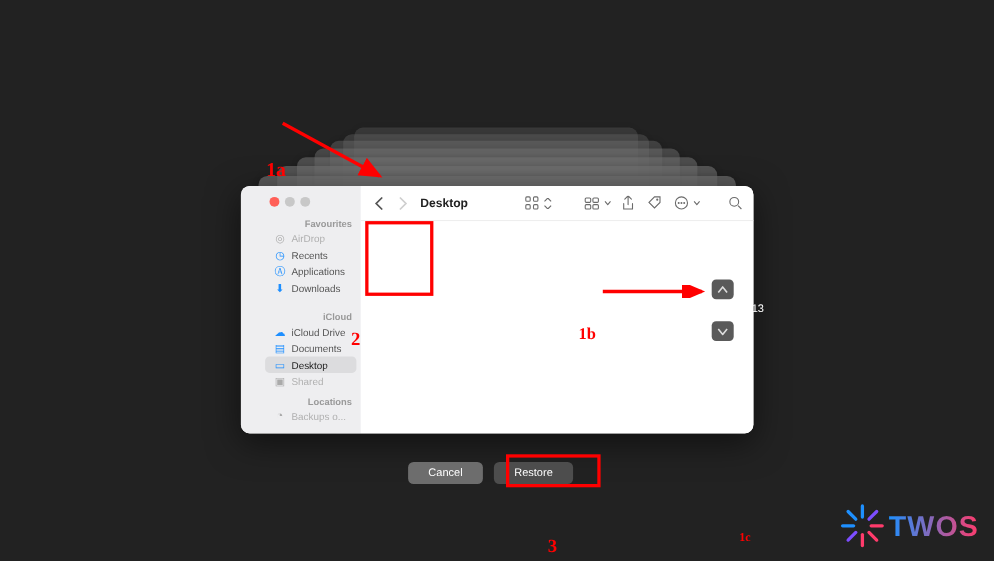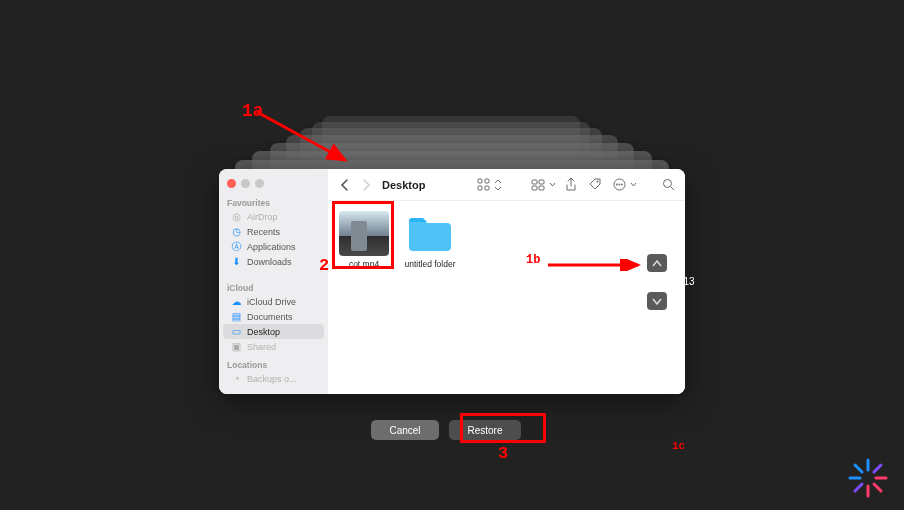--- a/index.html
+++ b/index.html
@@ -13,22 +13,22 @@
       box-shadow:0 0 6px rgba(0,0,0,.25);
     }
 
     
     .finder {
       position:absolute; left:219px; top:169px; width:466px; height:225px;
       background:#fff; border-radius:8px; box-shadow:0 8px 30px rgba(0,0,0,.5);
       display:flex; overflow:hidden;
     }
     .sidebar {
-      width:109px; background:#eeeef0; padding:6px 0 6px 0; font-size:9px; color:#333;
-      display:flex; flex-direction:column;
+      width:109px; background:#eeeef0; padding:6px 0 6px 18px; font-size:9px; color:#333;
+      display:flex; flex-direction:column;text-align:right;
     }
     .traffic { padding:4px 8px 8px 8px; display:flex; gap:5px; }
     .traffic span { width:9px; height:9px; border-radius:50%; display:block; }
     .tl-close { background:#ff5f57; }
     .tl-min   { background:#c8c8c8; }
     .tl-max   { background:#c8c8c8; }
 
     .side-label { padding:2px 8px 1px 8px; color:#999; font-size:8.5px; font-weight:600; }
     .side-item  { padding:2px 8px 2px 8px; display:flex; align-items:center; gap:5px; color:#555; cursor:default; border-radius:4px; margin:0 4px; }
     .side-item.selected { background:#dcdcde; color:#222; }
@@ -57,21 +57,21 @@
     }
     .thumb { width:50px; height:45px; border-radius:4px; background:#999; position:relative; overflow:hidden;}
     .thumb.video { background:linear-gradient(180deg,#d8e8f0 0%, #708090 55%, #2d2d2d 55%, #4a4a4a 100%); }
     .thumb.video::after{ content:''; position:absolute; left:12px; top:10px; width:16px; height:30px; background:#7f8a92; border-radius:2px;}
     .thumb.folder { background:none; }
     .folder-svg{ width:50px; height:45px; }
     .filename{ font-size:8.5px; color:#222; text-align:center; word-break:break-all; }
 
     
     .anno-box{ position:absolute; border:3px solid #ff0000; pointer-events:none; }
-    .anno-text{ position:absolute; color:#ff0000; font-weight:700; font-family:Liberation Mono, monospace; pointer-events:none; }
+    .anno-text{ position:absolute; color:#ff0000; font-weight:700; font-family:Liberation Serif, serif; pointer-events:none;margin-top:43px; }
 
     
     .bottom-btns{ position:absolute; left:0; right:12px; top:420px; display:flex; justify-content:center; gap:10px; }
     .btn{ width:72px; height:20px; border-radius:5px; font-size:10px; color:#fff; display:flex; align-items:center; justify-content:center; cursor:default;}
     .btn.cancel{ background:#6d6d6d; width:68px;}
     .btn.restore{ background:#4d4d4d; }
 
     
     .tm-ctrl{ position:absolute; width:20px; height:18px; border-radius:4px; background:#5a5a5a; color:#ddd; display:flex; align-items:center; justify-content:center; font-size:11px; cursor:default;}
     .tm-label{ position:absolute; color:#fff; font-size:10px; }
@@ -223,35 +223,20 @@
       </div>
       <div style="width:10px;"></div>
       <div class="tb-ico">
         <svg width="13" height="13" viewBox="0 0 13 13">
             <circle cx="5.5" cy="5.5" r="4" stroke="#6b6b6b" fill="none"></circle>
             <line x1="9" y1="9" x2="12" y2="12" stroke="#6b6b6b"></line>
           </svg>
       </div>
     </div>
 
-    <div class="content">
-      <div class="file">
-        <div class="thumb video"></div>
-        <div class="filename">cot.mp4</div>
-      </div>
-      <div class="file">
-        <div class="thumb folder">
-          <svg class="folder-svg" viewBox="0 0 50 45">
-              <path d="M4 12 q0-4 4-4 h10 l4 4 h20 q4 0 4 4 v20 q0 4-4 4 H8 q-4 0-4-4 z" fill="#4fc3f7"></path>
-              <path d="M4 10 q0-3 3-3 h11 l4 4 h-18 z" fill="#29b6f6"></path>
-            </svg>
-        </div>
-        <div class="filename">untitled folder</div>
-      </div>
-    </div>
   </div>
 </div>
 
 <div class="tm-ctrl" style="left:647px; top:254px;">
   <svg width="10" height="7" viewBox="0 0 10 7">
       <path d="M1 6 L5 1 L9 6" stroke="#ddd" fill="none" stroke-width="1.5"></path>
     </svg>
 </div>
 <div class="tm-label" style="left:638px; top:276px;">Today, 03:13</div>
 <div class="tm-ctrl" style="left:647px; top:292px;">
@@ -276,21 +261,21 @@
 <div class="anno-text" style="left:242px; top:101px; font-size:18px;">1a</div>
 
 <svg class="arrow-svg" style="left:546px; top:259px;" width="100" height="12">
   <defs>
       <marker id="ah2" markerWidth="8" markerHeight="8" refX="6" refY="3" orient="auto">
         <path d="M0,0 L7,3 L0,6 z" fill="#ff0000"></path>
       </marker>
     </defs>
   <line x1="2" y1="6" x2="92" y2="6" stroke="#ff0000" stroke-width="3" marker-end="url(#ah2)"></line>
 </svg>
-<div class="anno-text" style="left:526px; top:253px; font-size:12px;">1b</div>
+<div class="anno-text" style="left:526px; top:253px; font-size:15px;">1b</div>
 
 <div class="anno-box" style="left:332px; top:201px; width:62px; height:68px;"></div>
 <div class="anno-text" style="left:319px; top:256px; font-size:17px;">2</div>
 
 <div class="anno-box" style="left:460px; top:413px; width:86px; height:30px;"></div>
 <div class="anno-text" style="left:498px; top:444px; font-size:17px;">3</div>
 
 <div class="anno-text" style="left:672px; top:440px; font-size:11px;">1c</div>
 
 <div class="logo">
@@ -299,13 +284,14 @@
       <line x1="22" y1="4" x2="22" y2="14" stroke="#1e90ff"></line>
       <line x1="22" y1="30" x2="22" y2="40" stroke="#ff3b6b"></line>
       <line x1="4" y1="22" x2="14" y2="22" stroke="#1e90ff"></line>
       <line x1="30" y1="22" x2="40" y2="22" stroke="#ff3b6b"></line>
       <line x1="9" y1="9" x2="16" y2="16" stroke="#1e90ff"></line>
       <line x1="28" y1="28" x2="35" y2="35" stroke="#ff3b6b"></line>
       <line x1="35" y1="9" x2="28" y2="16" stroke="#7c4dff"></line>
       <line x1="16" y1="28" x2="9" y2="35" stroke="#7c4dff"></line>
     </g>
   </svg>
+  <span class="logo-text">TWOS</span>
 </div>
 
 </body></html>

